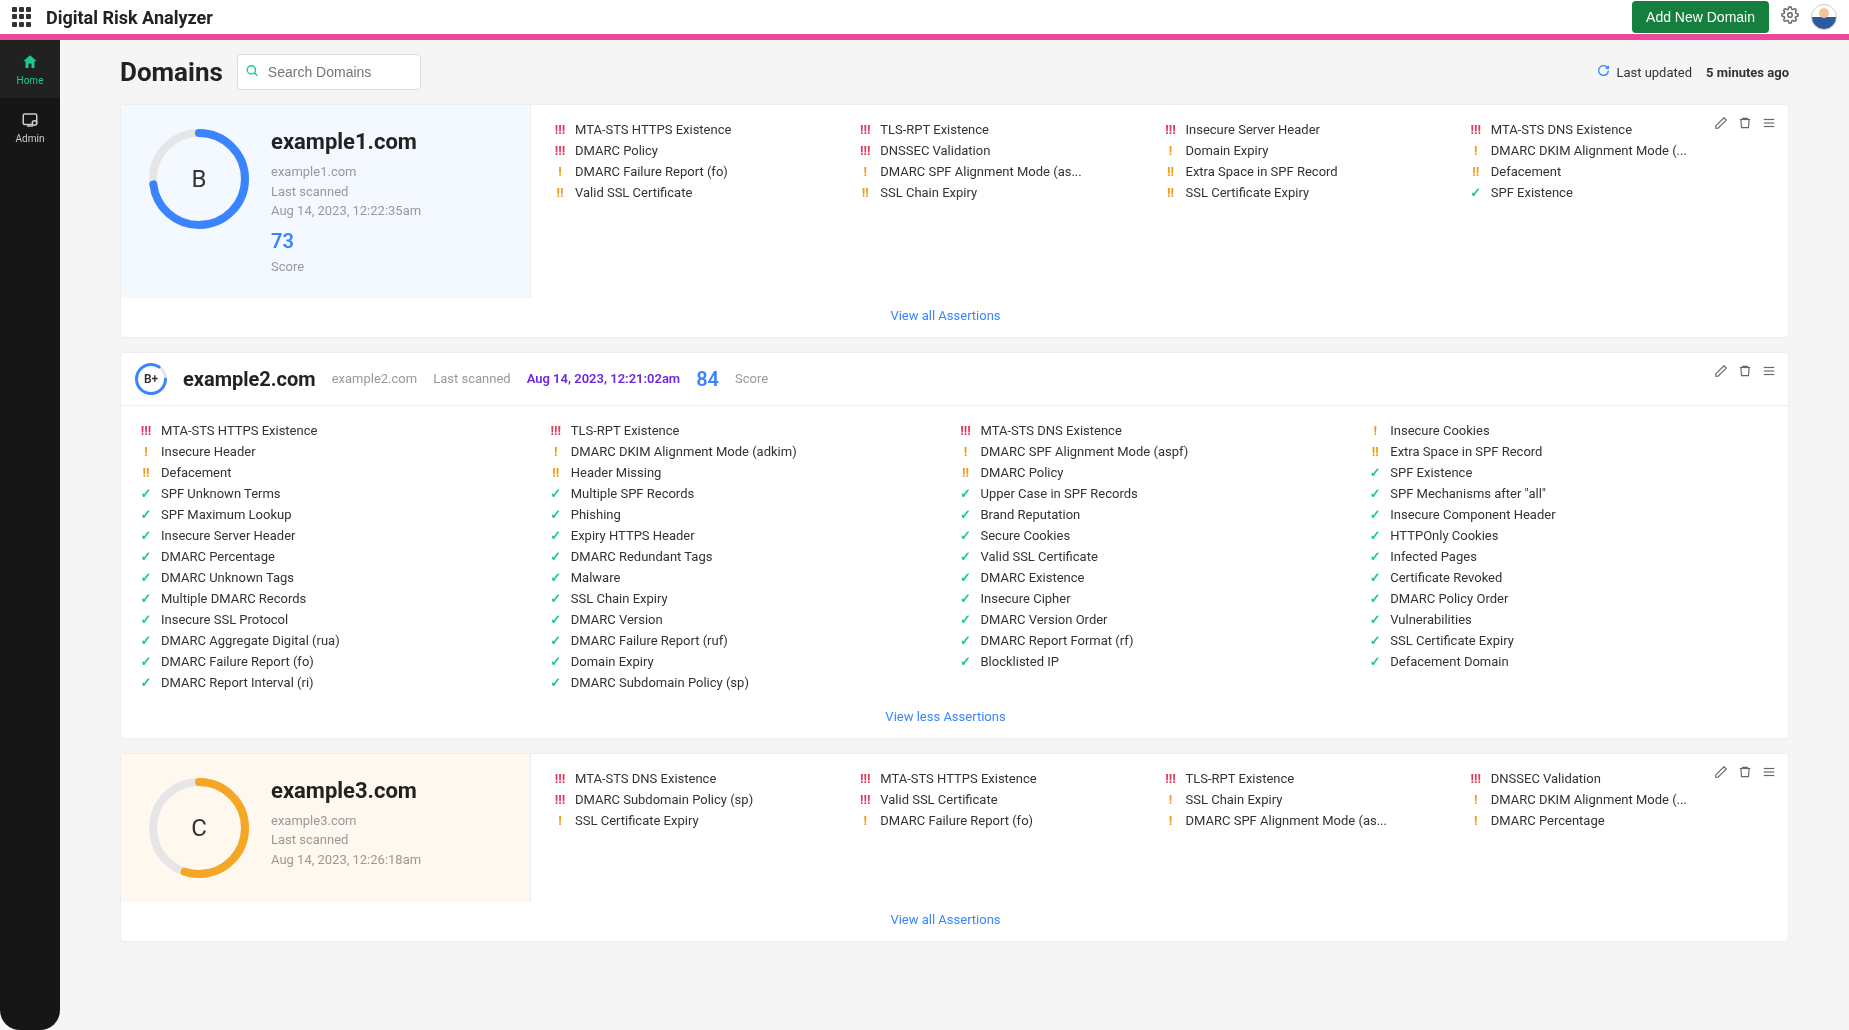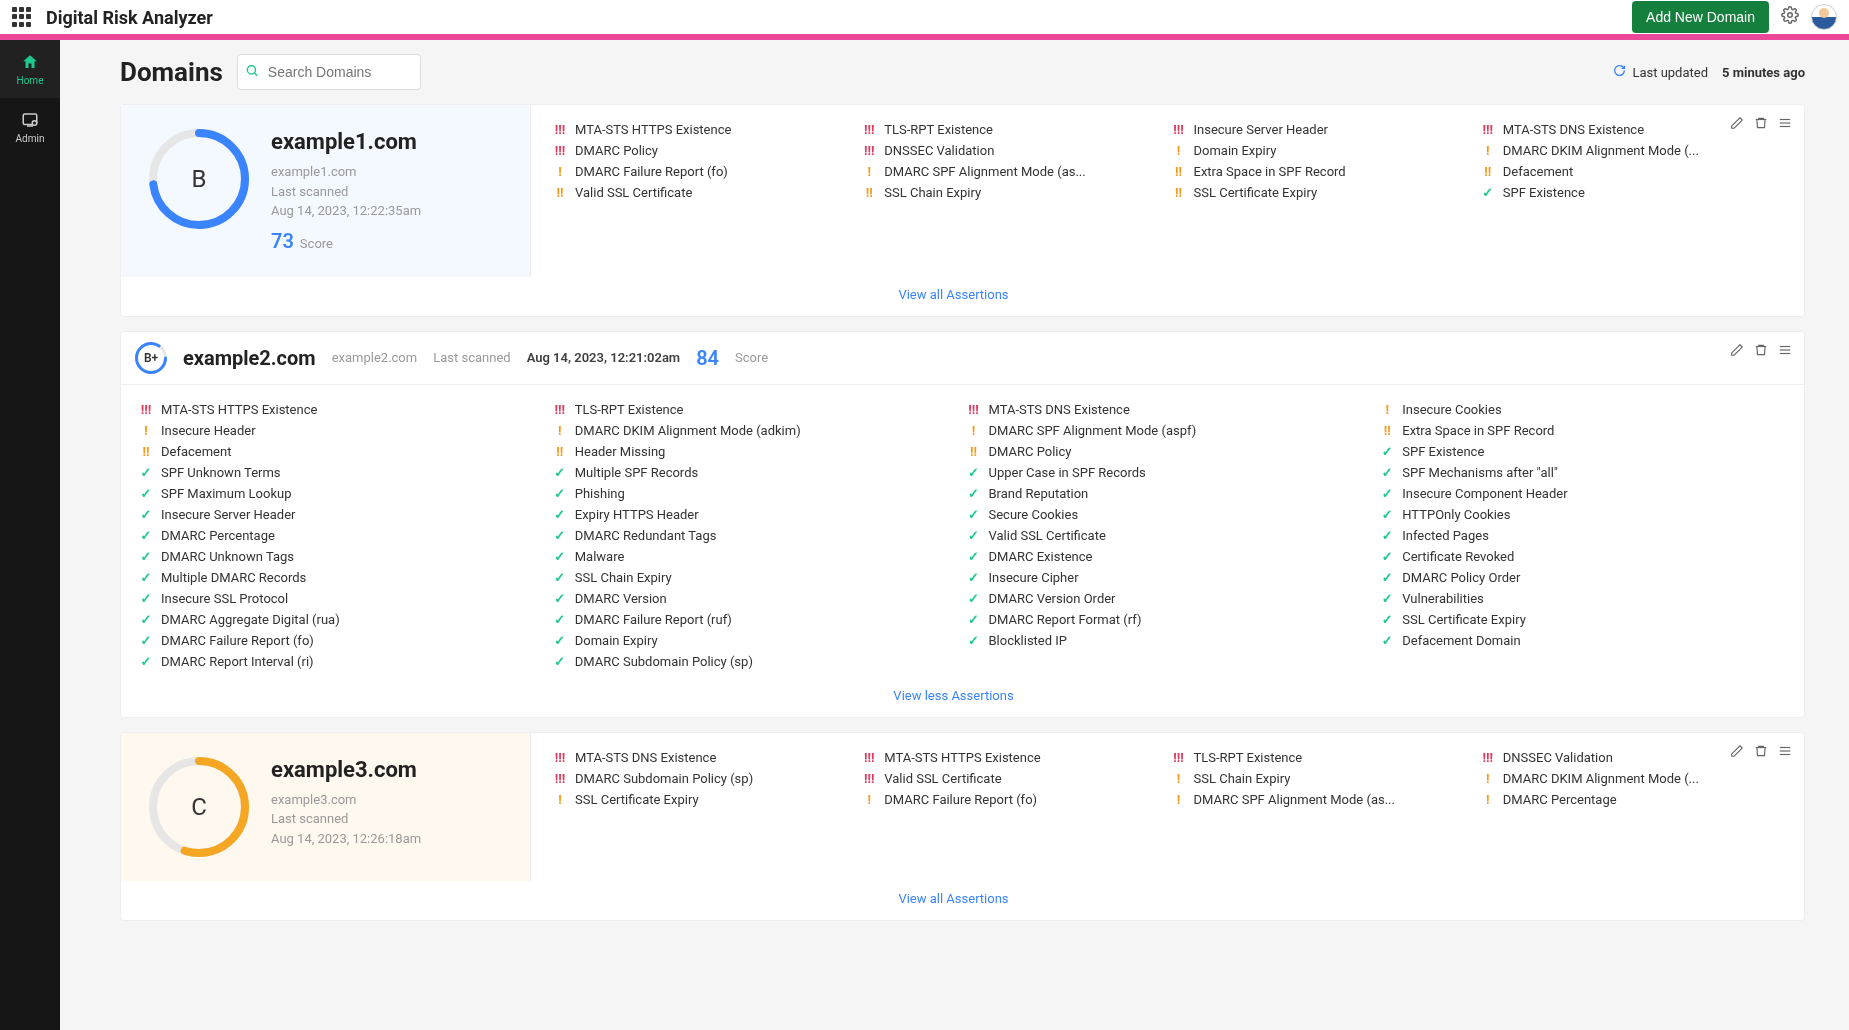--- a/index.html
+++ b/index.html
@@ -10,27 +10,27 @@
 .apps-icon { width:20px; height:20px; margin-right:14px; display:grid; grid-template-columns:repeat(3,5px); grid-gap:2px; cursor:pointer;}
 .apps-icon span{background:#333;width:5px;height:5px;border-radius:1px;}
 .app-title{font-weight:700;font-size:18px;color:#222;}
 .topbar-spacer{flex:1;}
 .add-btn{background:#15803d;color:#fff;border:none;border-radius:4px;padding:8px 14px;font-weight:400;font-size:14px;cursor:pointer;}
 .gear{margin:0 12px;cursor:pointer;color:#666;}
 .avatar{width:26px;height:26px;border-radius:50%;background:linear-gradient(#fff 50%,#2a5b9c 50%);border:1px solid #ccc;position:relative;}
 .avatar::before{content:"";position:absolute;top:3px;left:50%;transform:translateX(-50%);width:10px;height:10px;border-radius:50%;background:#f2c89a;}
 
 
-.leftnav{position:fixed;top:40px;left:0;bottom:0;width:60px;background:#161616;display:flex;flex-direction:column;}
+.leftnav{position:fixed;top:40px;left:0;bottom:0;width:60px;background:#161616;display:flex;flex-direction:column;border-radius:20px;}
 .nav-item{display:flex;flex-direction:column;align-items:center;justify-content:center;height:58px;color:#ccc;font-size:10px;cursor:pointer;}
 .nav-item.active{background:#212121;color:#1fc98e;}
 .nav-item .nicon{width:20px;height:18px;margin-bottom:4px;}
 
 
-.page{margin-left:60px;padding:14px 44px 40px 60px;}
+.page{margin-left:60px;padding:14px 60px 40px 60px;}
 .page-head{display:flex;align-items:center;gap:14px;margin-bottom:10px;}
 .page-title{font-size:26px;font-weight:700;color:#222;}
 .searchwrap{position:relative;}
 .searchwrap input{border:1px solid #ddd;border-radius:4px;height:36px;width:184px;padding:0 10px 0 30px;font-size:14px;outline:none;background:#fff;}
 .searchwrap .sicon{position:absolute;left:8px;top:50%;transform:translateY(-50%);color:#1fc98e;}
 .last-updated{margin-left:auto;display:flex;align-items:center;gap:6px;color:#333;font-size:13px;}
 .last-updated .ref{color:#3a84ff;}
 .last-updated b{font-weight:700;margin-left:8px;}
 
 .card{background:#fff;border:1px solid #eee;border-radius:4px;margin-top:14px;position:relative;}
@@ -39,41 +39,41 @@
 
 
 .card1-body{display:flex;}
 .score-side{width:410px;background:#f4f8ff;padding:24px 28px;display:flex;gap:22px;border-right:1px solid #eee;}
 .score-side.orange{background:#fff8ee;}
 .ring{width:100px;height:100px;position:relative;}
 .ring svg{transform:rotate(-90deg);}
 .ring .grade{position:absolute;inset:0;display:flex;align-items:center;justify-content:center;font-size:24px;font-weight:400;color:#333;}
 .domain-name{font-size:22px;font-weight:700;color:#222;margin-bottom:8px;}
 .sub{font-size:13px;color:#999;line-height:1.5;}
-.scoreline{margin-top:8px;display:flex;align-items:baseline;gap:6px;}
+.scoreline{margin-top:8px;display:flex;align-items:baseline;gap:6px;flex-direction:column;}
 .scoreline .num{font-size:20px;font-weight:600;color:#3a84ff;}
 .scoreline .lbl{font-size:13px;color:#999;}
 
 .assert-grid{flex:1;padding:14px 22px 8px 22px;}
 .grid4{display:grid;grid-template-columns:repeat(4,1fr);column-gap:8px;}
 .arow{display:flex;align-items:center;gap:8px;font-size:13px;color:#333;padding:3px 0;white-space:nowrap;overflow:hidden;text-overflow:ellipsis;}
 .ic{width:14px;display:inline-flex;justify-content:center;font-weight:700;}
 .ic-crit{color:#e0395b;}
 .ic-excl{color:#f49a1a;}
 .ic-dbl{color:#f49a1a;}
 .ic-ok{color:#1fc98e;}
 .viewall{display:block;text-align:center;padding:10px 18px 14px 0;color:#3a84ff;font-size:13px;cursor:pointer;}
 
 
 .card2-head{display:flex;align-items:center;gap:16px;padding:10px 14px;border-bottom:1px solid #eee;}
 .mini-ring{width:32px;height:32px;position:relative;}
 .mini-ring .grade{position:absolute;inset:0;display:flex;align-items:center;justify-content:center;font-size:12px;font-weight:600;color:#333;}
 .card2-head .domain-name{font-size:20px;margin:0;}
 .card2-head .sub2{font-size:13px;color:#999;}
-.card2-head .ts{font-size:13px;color:#404040;font-weight:600;}
+.card2-head .ts{font-size:13px;color:#6d28d9;font-weight:600;}
 .card2-head .num{font-size:20px;font-weight:600;color:#3a84ff;}
 .card2-body{padding:14px 18px 6px 18px;}
 .grid4b{display:grid;grid-template-columns:repeat(4,1fr);column-gap:8px;row-gap:2px;}
 
 </style>
 </head>
 <body>
 
 <div class="topbar">
   <div class="apps-icon">

